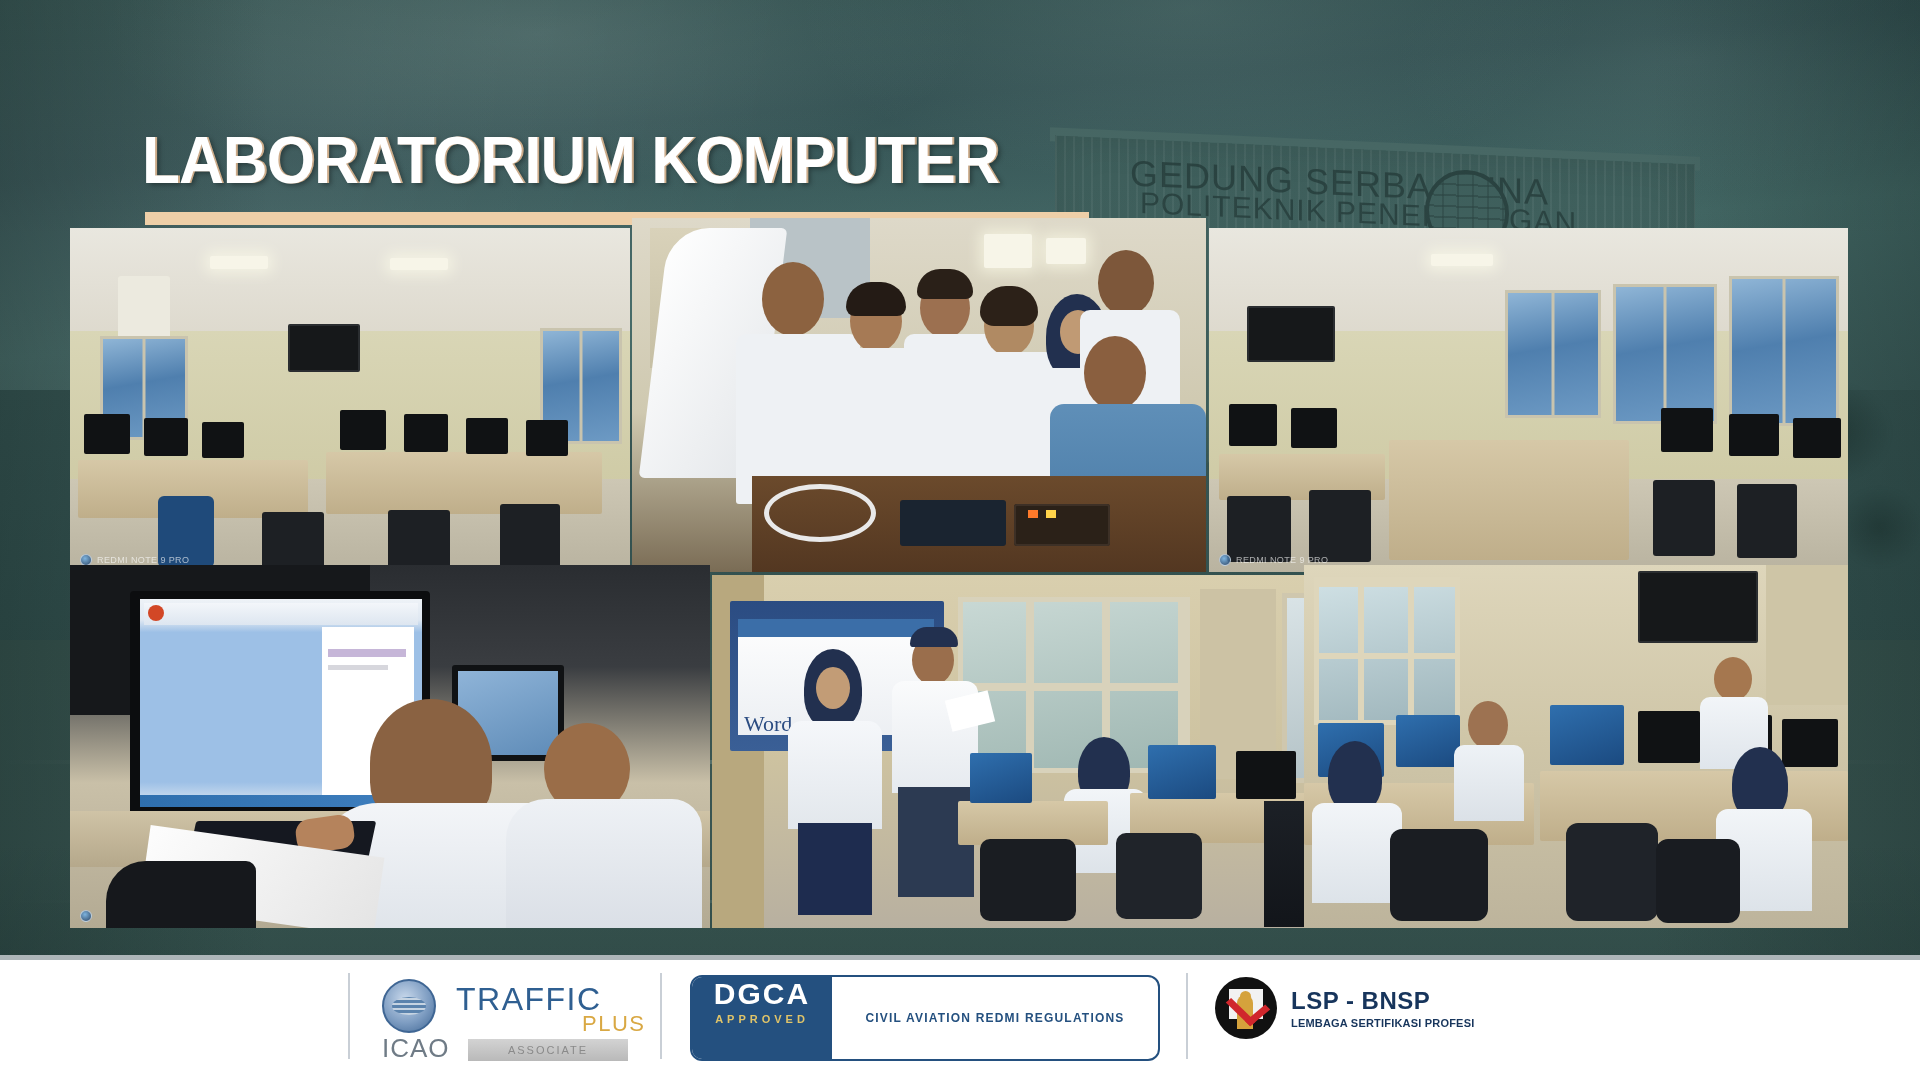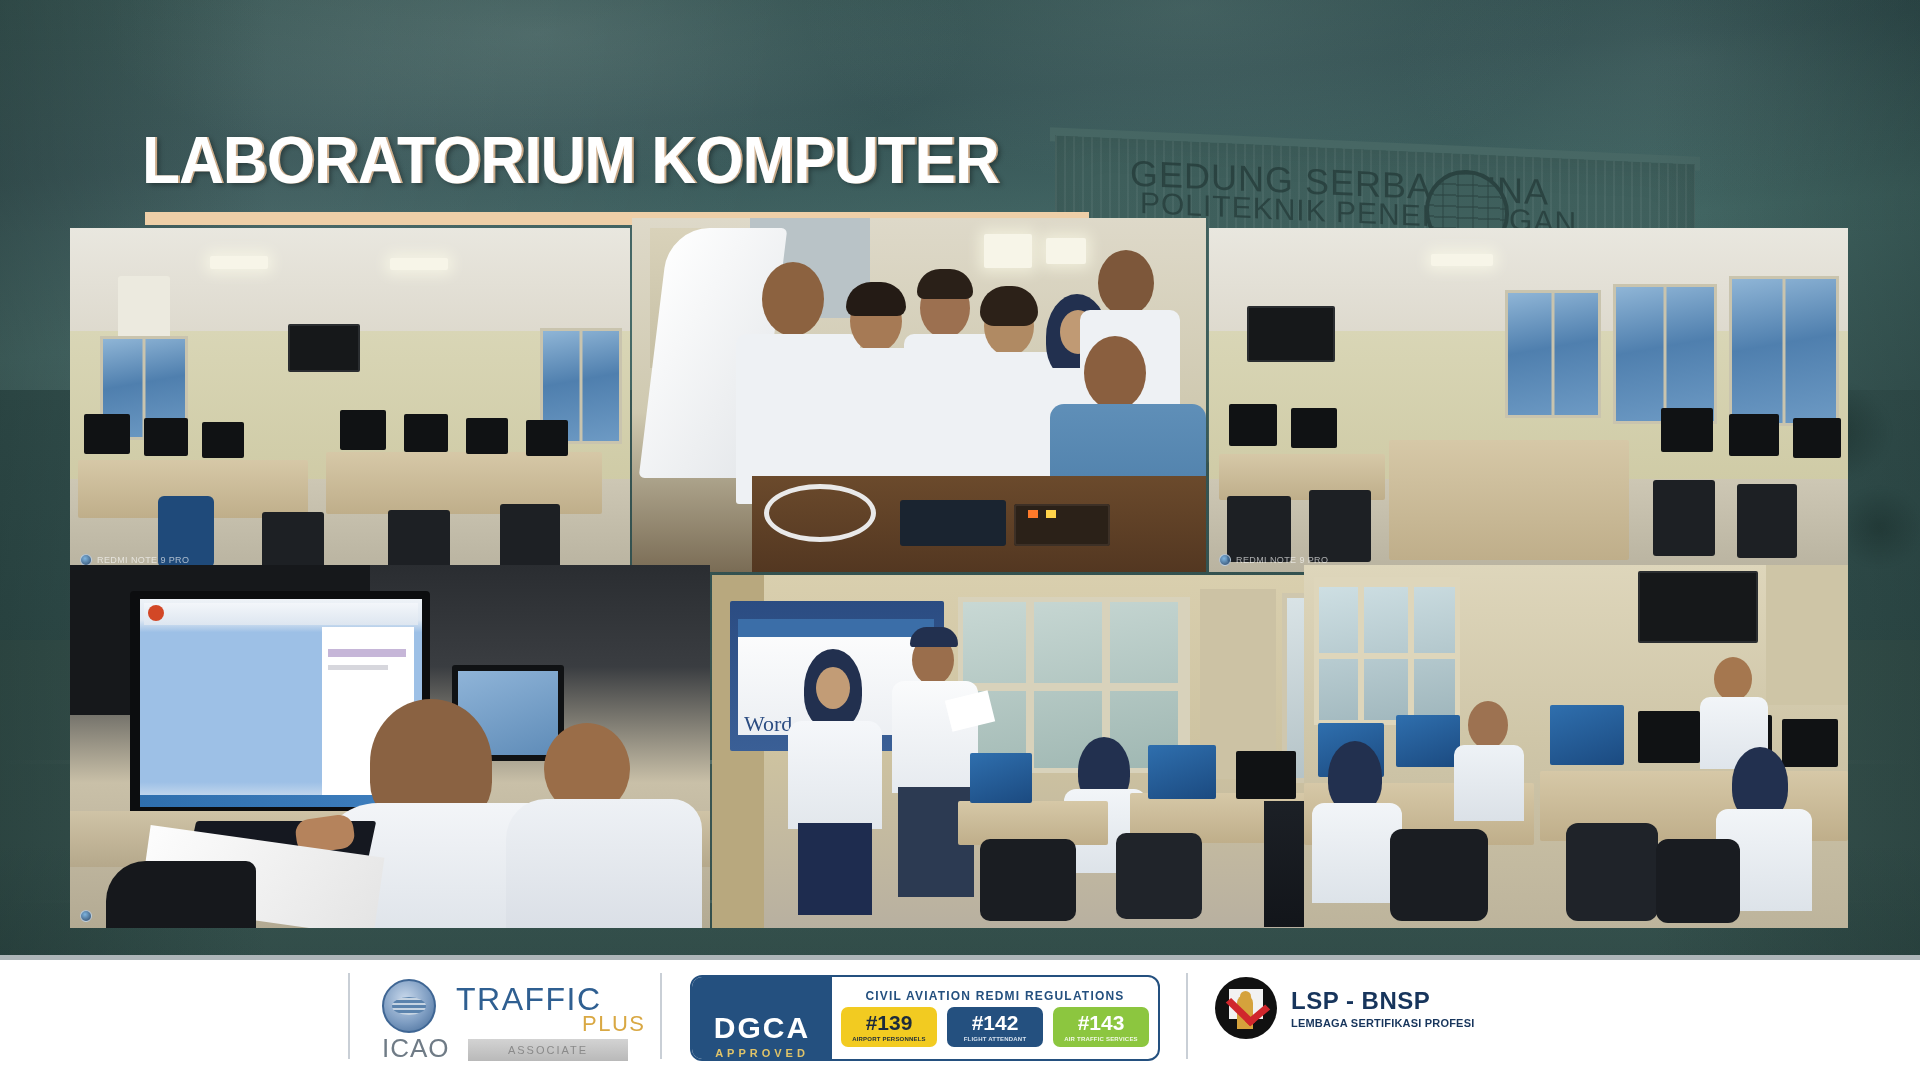--- a/index.html
+++ b/index.html
@@ -214,21 +214,21 @@
   }
 
   
   .dgca{
     position:absolute; left:690px; top:20px; width:470px; height:86px;
     border:2px solid #24507f; border-radius:12px; overflow:hidden; display:flex;
     background:#fff;
   }
   .dgca-left{
     width:140px; background:#24507f; display:flex; flex-direction:column;
-    align-items:center; justify-content:flex-end; gap:2px;
+    align-items:center; justify-content:flex-start; gap:2px;
   }
   .dgca-left .d1{ font-size:30px; font-weight:bold; color:#fff; letter-spacing:2px; }
   .dgca-left .d2{ font-size:11px; font-weight:bold; color:#e0c469; letter-spacing:4px; }
   .dgca-right{ flex:1; display:flex; flex-direction:column; align-items:center; justify-content:center; gap:4px; padding:6px 8px; }
   .casr-title{ font-size:12px; font-weight:bold; color:#24507f; letter-spacing:1.2px; }
   .pills{ display:flex; gap:10px; }
   .pill{ width:96px; height:40px; border-radius:7px; display:flex; flex-direction:column;
          align-items:center; justify-content:center; }
   .pill .num{ font-size:21px; font-weight:bold; line-height:1; }
   .pill .sub{ font-size:6px; font-weight:bold; letter-spacing:.2px; margin-top:3px; }
@@ -546,34 +546,20 @@
 
   <div class="f-divider" style="left:660px;"></div>
 
   <div class="dgca">
     <div class="dgca-left">
       <div class="d1">DGCA</div>
       <div class="d2">APPROVED</div>
     </div>
     <div class="dgca-right">
       <div class="casr-title">CIVIL AVIATION REDMI REGULATIONS</div>
-      <div class="pills">
-        <div class="pill yellow">
-          <span class="num">#139</span>
-          <span class="sub">AIRPORT PERSONNELS</span>
-        </div>
-        <div class="pill navy">
-          <span class="num">#142</span>
-          <span class="sub">FLIGHT ATTENDANT</span>
-        </div>
-        <div class="pill green">
-          <span class="num">#143</span>
-          <span class="sub">AIR TRAFFIC SERVICES</span>
-        </div>
-      </div>
     </div>
   </div>
 
   <div class="f-divider" style="left:1186px;"></div>
 
   <div class="lsp">
     <div class="lsp-mark">
       <span class="paper"></span>
       <span class="fighead"></span>
       <span class="fig"></span>

